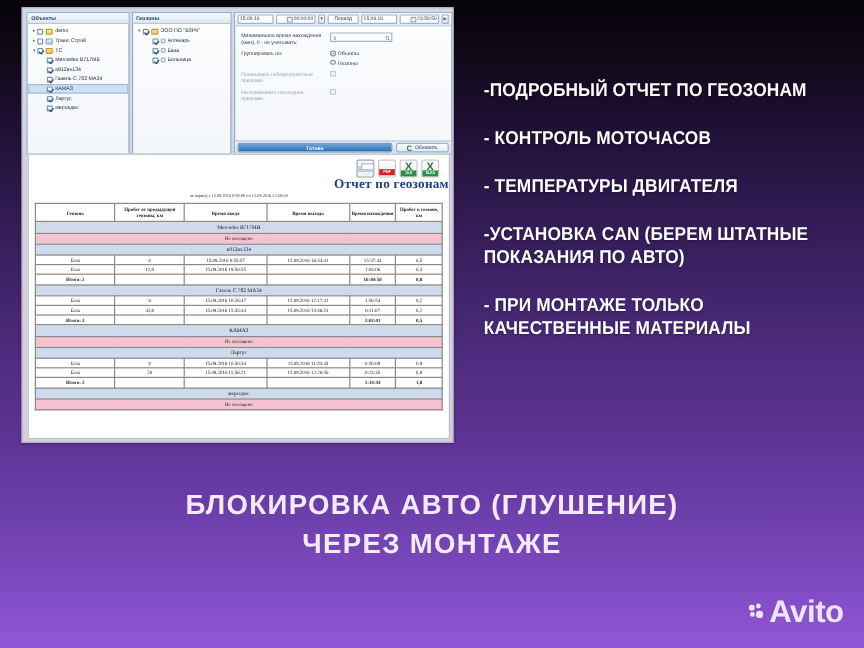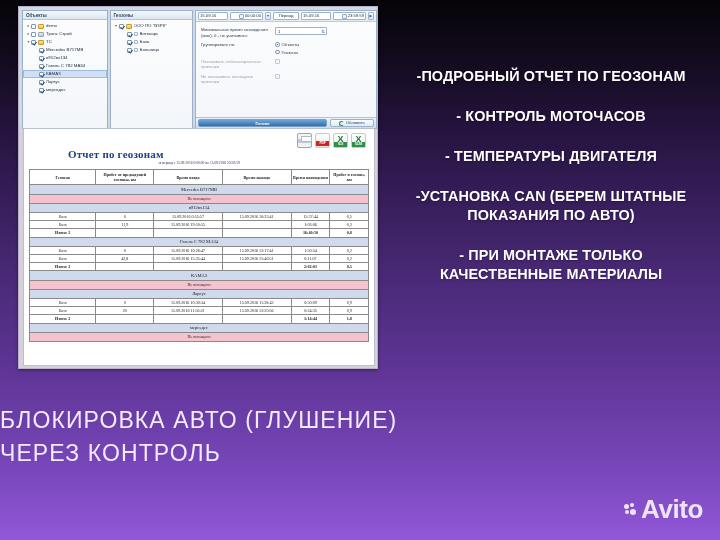--- a/index.html
+++ b/index.html
@@ -170,56 +170,56 @@
   .xbtn.xls {
     background:linear-gradient(to bottom,#fdfdfd,#ececec); border:1px solid #c9c9c9;
     color:#1d7a3c; font-weight:bold; font-size:9px; line-height:11px; text-align:center;
   }
   .xbtn.xls span.tag {
     position:absolute; left:0; right:0; bottom:0.5px; height:4.6px;
     background:#2f8f4a; color:#fff; font-size:3.2px; line-height:4.6px;
     font-weight:bold; letter-spacing:-.2px;
   }
   .rep-title {
-    text-align:left; font-family:"Liberation Serif", serif; font-weight:bold;
-    font-size:11px; color:#1d3f86; margin-top:-2px; letter-spacing:.2px;margin-left:44px;
+    text-align:right; font-family:"Liberation Serif", serif; font-weight:bold;
+    font-size:11px; color:#1d3f86; margin-top:-2px; letter-spacing:.2px;
   }
   .rep-sub {
     text-align:center; font-family:"Liberation Serif", serif;
     font-size:3.6px; color:#2a2a55; margin:1px 0 4px 0;
   }
   table.rep {
     width:340px; margin:0 auto; border-collapse:collapse;
     font-family:"Liberation Serif", serif; font-size:4.1px; color:#1a1a1a;
   }
   table.rep th, table.rep td {
     border:0.7px solid #8a8a8a; padding:1px 2px; text-align:center; line-height:5.2px;
   }
   table.rep th { font-weight:bold; font-size:4.1px; padding:2px 1px; }
   tr.grp td { background:#cfdaec; font-weight:normal; font-size:4.6px; padding:1.5px 0; }
   tr.none td { background:#f5c3cf; font-size:4.1px; padding:1.5px 0; }
   tr.total td { font-weight:bold; }
 
   
   .bullets {
     position:absolute; left:392px; top:66px; width:318px;
-    text-align:center; color:#ffffff;
+    color:#ffffff;
     font-family:"Liberation Sans", sans-serif;
     font-weight:bold; font-size:15.5px; line-height:19px;
     letter-spacing:.1px;
     text-shadow:0 1px 2px rgba(0,0,0,.35);
   }
   .bullets .b { margin-bottom:21px; transform:scaleX(.93); }
   .bullets .b:last-child { margin-bottom:0; }
 
   
   .bottom {
-    position:absolute; left:0; right:0; top:404px; 
+    position:absolute; left:0; right:0; top:404px; text-align:center;
     color:#f3eaff; font-family:"Liberation Sans", sans-serif;
-    font-weight:400; font-size:23px; line-height:33px; letter-spacing:1.1px;
+    font-weight:700; font-size:23px; line-height:33px; letter-spacing:1.1px;
   }
 
   
   .avito {
     position:absolute; left:624px; top:500px;
     display:flex; align-items:center; gap:4px; opacity:.85;
   }
   .avito .dots { position:relative; width:13px; height:13px; flex:none; }
   .avito .dots i {
     position:absolute; border-radius:50%; background:#fff; display:block;
@@ -513,21 +513,21 @@
   <div class="bullets" id="bullets">
       <div class="b">-ПОДРОБНЫЙ ОТЧЕТ ПО ГЕОЗОНАМ</div>
       <div class="b">- КОНТРОЛЬ МОТОЧАСОВ</div>
       <div class="b">- ТЕМПЕРАТУРЫ ДВИГАТЕЛЯ</div>
       <div class="b">-УСТАНОВКА CAN (БЕРЕМ ШТАТНЫЕ ПОКАЗАНИЯ ПО АВТО)</div>
       <div class="b">- ПРИ МОНТАЖЕ ТОЛЬКО КАЧЕСТВЕННЫЕ МАТЕРИАЛЫ</div>
     </div>
 
   <div class="bottom">
     <div>БЛОКИРОВКА АВТО (ГЛУШЕНИЕ)</div>
-    <div>ЧЕРЕЗ КОНТРОЛЬ</div>
+    <div>ЧЕРЕЗ МОНТАЖЕ</div>
   </div>
 
   <div class="avito">
     <span class="dots">
         <i></i>
         <i></i>
         <i></i>
         <i></i>
       </span>
     <span class="wm">Avito</span>

